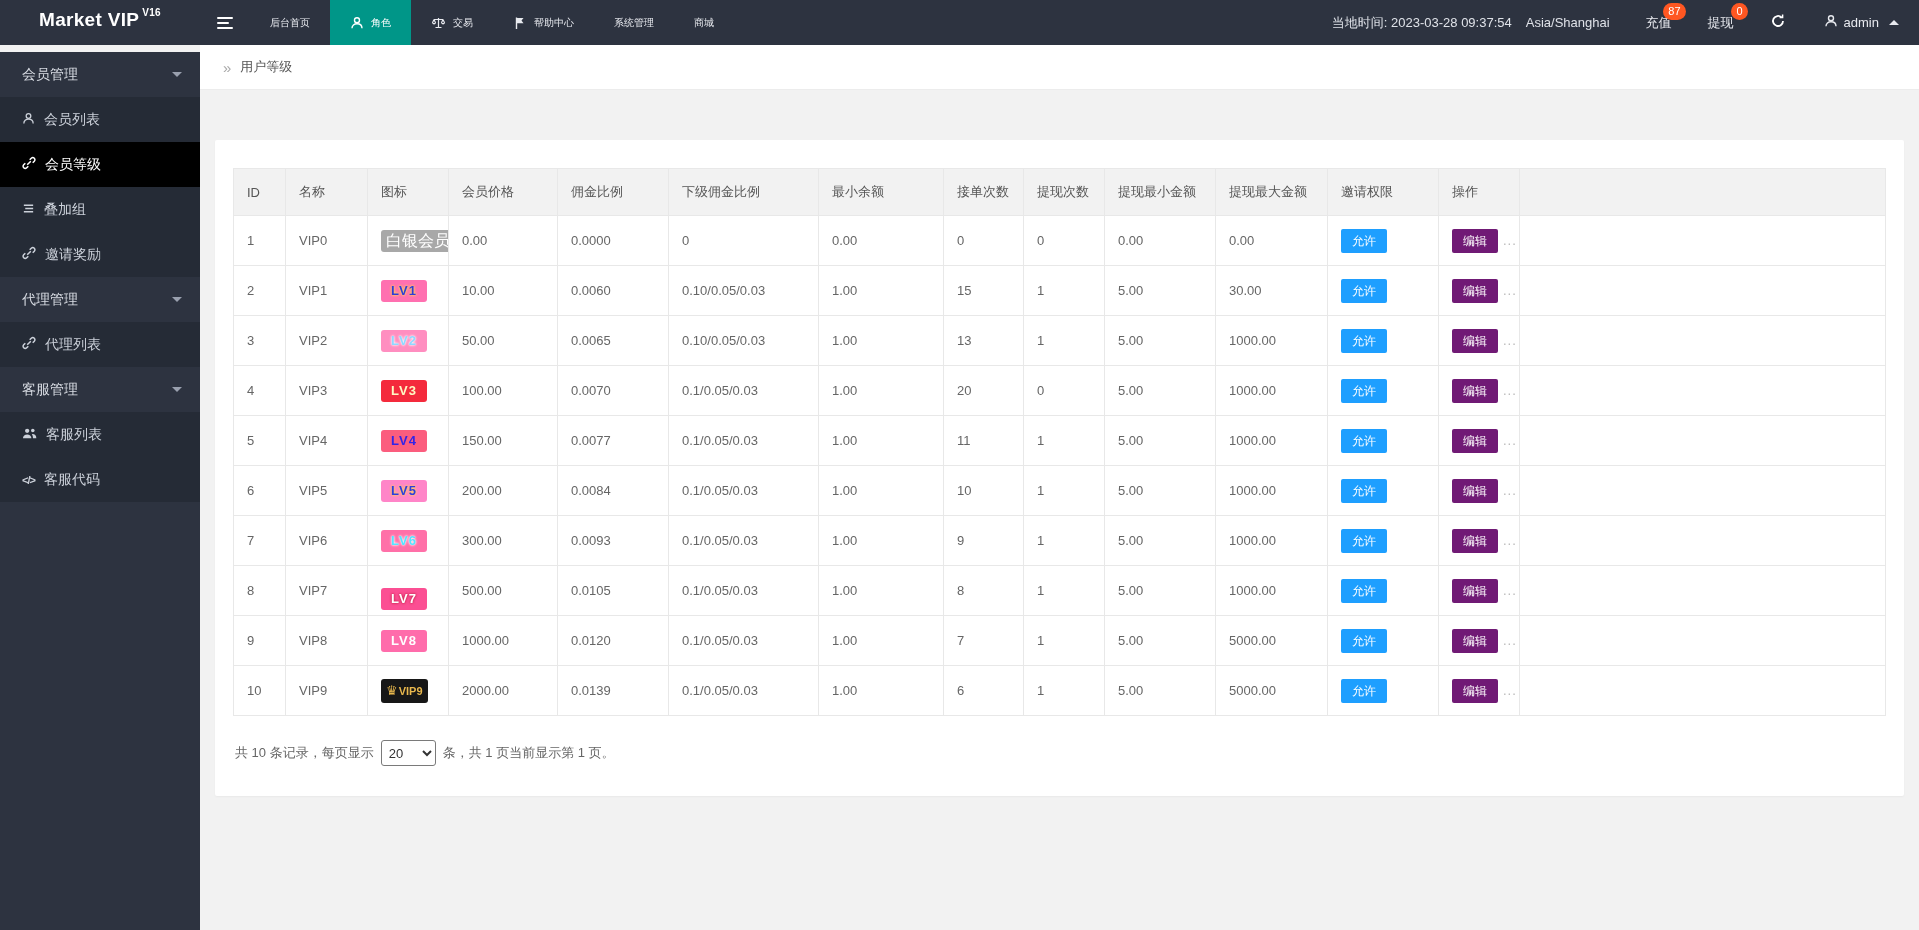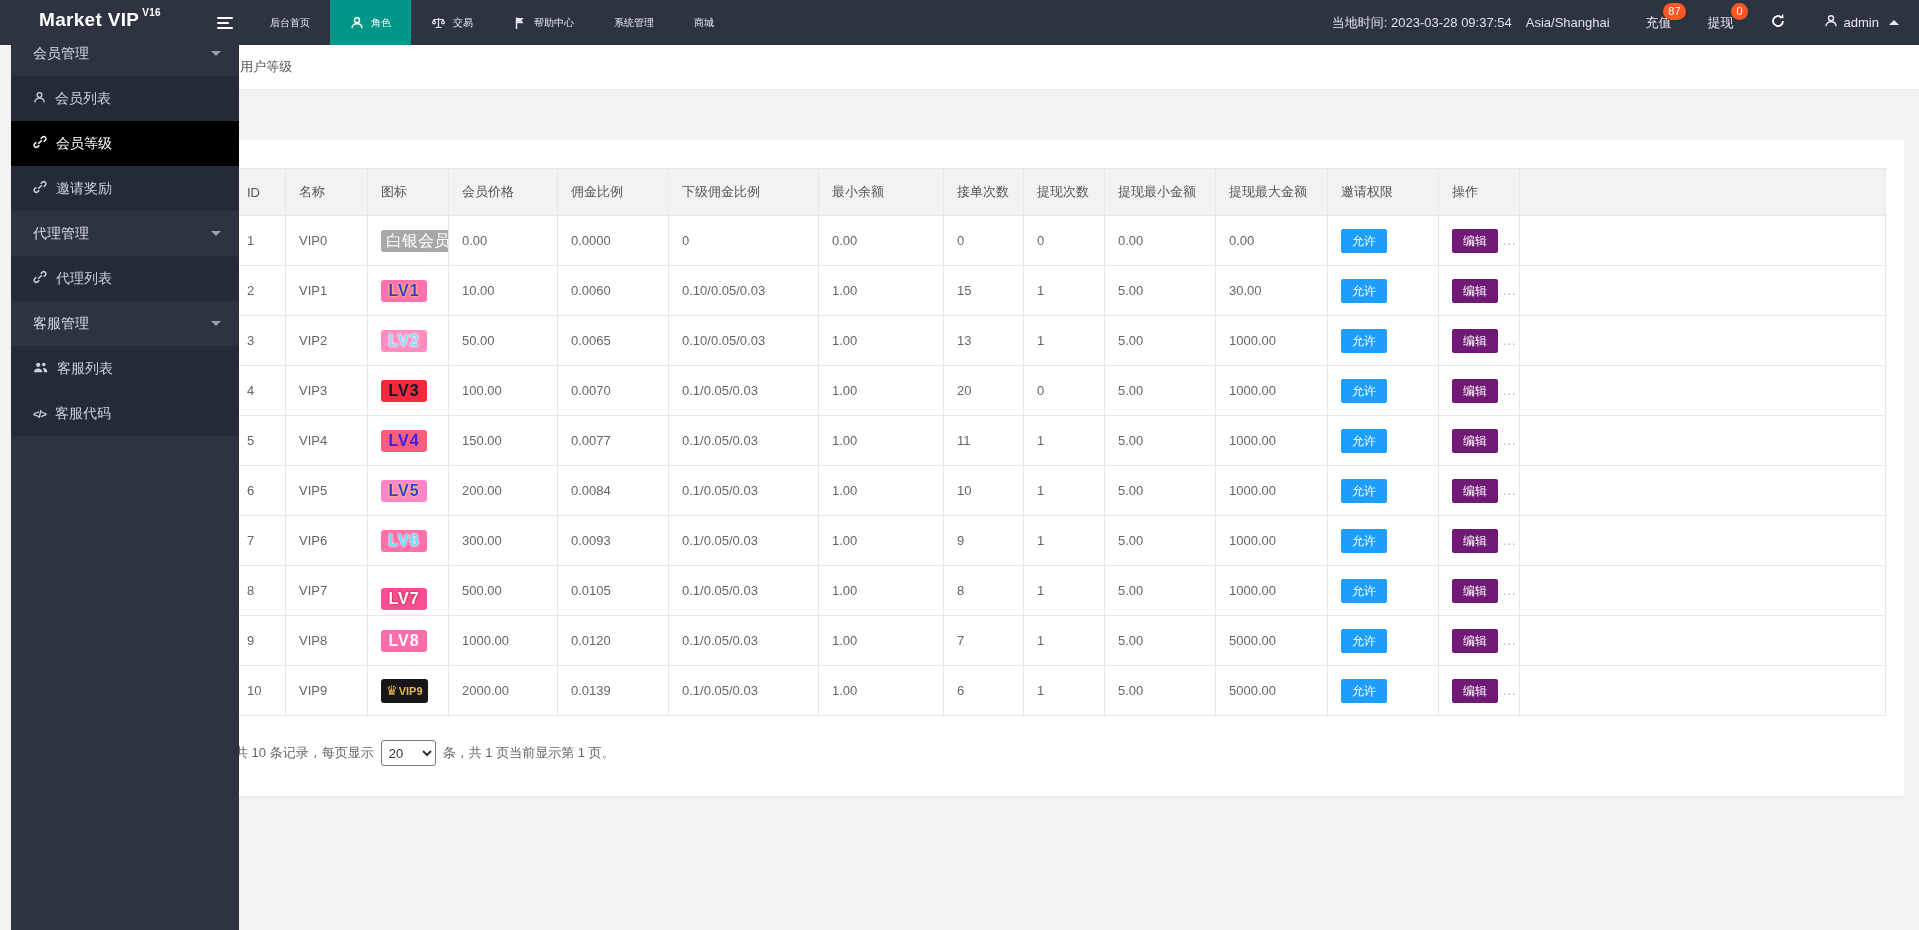--- a/index.html
+++ b/index.html
@@ -17,21 +17,21 @@
   .nav-item.active { background:#009688; color:#fff; }
   .nav-item svg { display:block; }
   .topbar-right { margin-left:auto; display:flex; align-items:stretch; font-size:13px; }
   .tb-time { display:flex; align-items:center; gap:14px; padding:0 18px; color:#dfe2e8; }
   .tb-btn { position:relative; padding:0 18px; display:flex; align-items:center; cursor:pointer; }
   .num-badge { position:absolute; top:3px; right:4px; background:#ff5722; color:#fff; border-radius:9px; font-size:11px; height:17px; line-height:17px; padding:0 5px; min-width:8px; text-align:center; }
   .tb-user { display:flex; align-items:center; gap:6px; padding:0 20px; cursor:pointer; }
   .caret-up { width:0; height:0; border-left:5px solid transparent; border-right:5px solid transparent; border-bottom:5px solid #e8eaef; margin-left:4px; }
 
   
-  .sidebar { position:fixed; top:31px; left:0; bottom:0; width:228px; background:#2d3340; z-index:10;margin-left:11px; }
+  .sidebar { position:fixed; top:52px; left:0; bottom:0; width:200px; background:#2d3340; z-index:10; }
   .side-item { height:45px; display:flex; align-items:center; padding:0 18px 0 22px; color:#ccd1da; font-size:14px; cursor:pointer; }
   .side-item .lbl { margin-left:9px; }
   .side-item.header { color:#d8dce3; }
   .side-item.header .lbl { margin-left:0; }
   .side-item.child { background:#252b36; }
   .side-item.active { background:#000000; color:#fff; }
   .chev-down { width:0; height:0; border-left:5px solid transparent; border-right:5px solid transparent; border-top:5px solid #99a0ae; margin-left:auto; }
   .side-item svg, .code-glyph { flex:0 0 auto; }
   .code-glyph { font-size:11px; font-weight:bold; letter-spacing:-1px; color:#ccd1da; }
 
@@ -40,21 +40,21 @@
   .breadcrumb-bar { height:45px; background:#fff; border-bottom:1px solid #ececec; display:flex; align-items:center; padding:0 23px; gap:9px; font-size:13px; color:#555; }
   .crumb-icon { color:#a9a9a9; font-size:15px; }
 
   .card { margin:50px 15px 0 15px; background:#fff; border-radius:2px; padding:28px 18px 30px 18px; box-shadow:0 1px 2px rgba(0,0,0,.04); }
 
   table { border-collapse:collapse; width:100%; table-layout:fixed; font-size:13px; color:#666; }
   th, td { border:1px solid #e8e8e8; padding:0 13px; text-align:left; font-weight:normal; overflow:hidden; white-space:nowrap; }
   thead th { height:47px; background:#f2f2f2; color:#555; }
   tbody td { height:50px; background:#fff; }
 
-  .lvl-badge { display:inline-block; min-width:46px; text-align:center; padding:2px 5px; font-size:16px; font-weight:bold; border-radius:3px; letter-spacing:1px; line-height:18px; }
+  .lvl-badge { display:inline-block; min-width:46px; text-align:center; padding:2px 5px; font-size:13px; font-weight:bold; border-radius:3px; letter-spacing:1px; line-height:18px; }
   .lvl-badge.small { font-size:16px; font-weight:normal; letter-spacing:0; }
   .lvl-badge.crown { letter-spacing:0; font-size:11px; line-height:20px; }
   .lvl-badge.crown::before { content:"♛"; font-size:13px; margin-right:1px; }
 
   .btn { display:inline-block; padding:5px 11px; border-radius:2px; color:#fff; font-size:12px; cursor:pointer; border:none; line-height:14px; }
   .btn-invite { background:#1e9fff; }
   .btn-edit { background:#701a75; }
   .more-dots { color:#b8b8b8; margin-left:5px; letter-spacing:1px; font-size:13px; cursor:pointer; }
 
   .pager { margin-top:24px; display:flex; align-items:center; gap:7px; font-size:13px; color:#666; padding-left:2px; }
@@ -154,20 +154,26 @@
         </svg></span>
     <span class="lbl">会员列表</span>
   </div>
   <div class="side-item child active">
     <span><svg width="14" height="14" viewBox="0 0 14 14" fill="none" stroke="#fff" stroke-width="1.5">
           <path d="M5.2 8.8l3.6-3.6"></path>
           <path d="M6.3 10.2l-1.6 1.6a2.1 2.1 0 0 1-3-3l1.6-1.6"></path>
           <path d="M7.7 3.8l1.6-1.6a2.1 2.1 0 0 1 3 3l-1.6 1.6"></path>
         </svg></span>
     <span class="lbl">会员等级</span>
+  </div>
+  <div class="side-item child">
+    <span><svg width="13" height="13" viewBox="0 0 14 14" fill="none" stroke="#ccd1da" stroke-width="1.5">
+          <path d="M2 3.5h10M3.5 7h8.5M2 10.5h10"></path>
+        </svg></span>
+    <span class="lbl">叠加组</span>
   </div>
   <div class="side-item child">
     <span><svg width="14" height="14" viewBox="0 0 14 14" fill="none" stroke="#ccd1da" stroke-width="1.5">
           <path d="M5.2 8.8l3.6-3.6"></path>
           <path d="M6.3 10.2l-1.6 1.6a2.1 2.1 0 0 1-3-3l1.6-1.6"></path>
           <path d="M7.7 3.8l1.6-1.6a2.1 2.1 0 0 1 3 3l-1.6 1.6"></path>
         </svg></span>
     <span class="lbl">邀请奖励</span>
   </div>
   <div class="side-item header">
@@ -291,21 +297,21 @@
     <td>5.00</td>
     <td>1000.00</td>
     <td><button class="btn btn-invite">允许</button></td>
     <td><button class="btn btn-edit">编辑</button><span class="more-dots">...</span></td>
     <td></td>
   </tr>
 
   <tr>
     <td>4</td>
     <td>VIP3</td>
-    <td><span class="lvl-badge" style="background: rgb(244, 42, 60); color: #0f172a;">LV3</span></td>
+    <td><span class="lvl-badge" style="background: rgb(244, 42, 60); color: #fef9c3;">LV3</span></td>
     <td>100.00</td>
     <td>0.0070</td>
     <td>0.1/0.05/0.03</td>
     <td>1.00</td>
     <td>20</td>
     <td>0</td>
     <td>5.00</td>
     <td>1000.00</td>
     <td><button class="btn btn-invite">允许</button></td>
     <td><button class="btn btn-edit">编辑</button><span class="more-dots">...</span></td>

